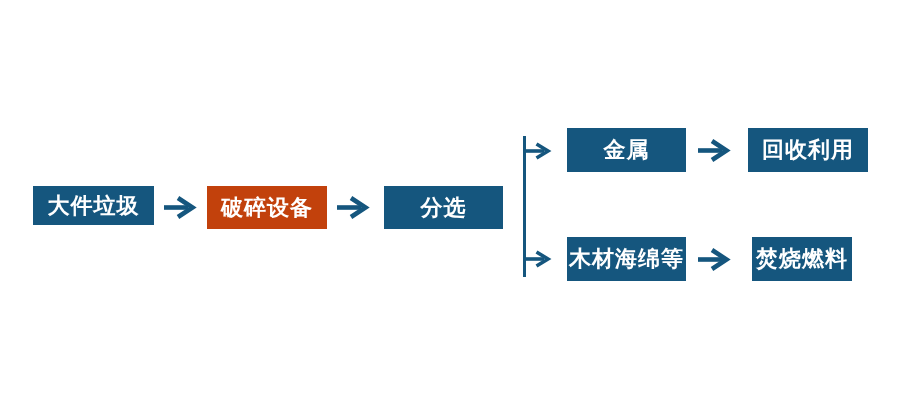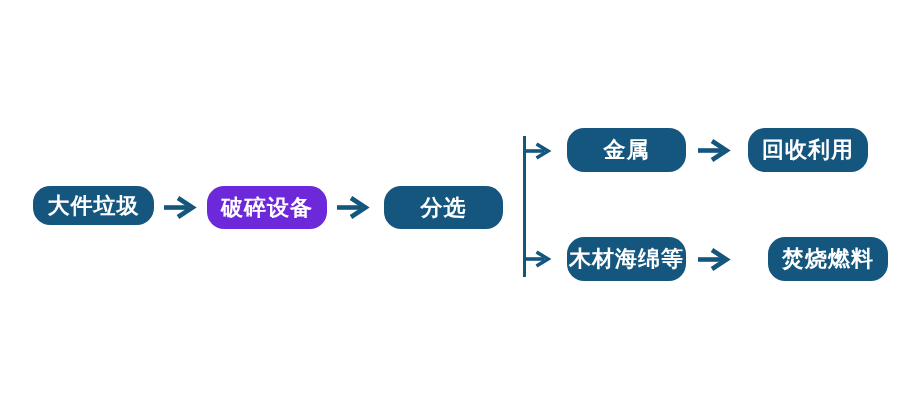--- a/index.html
+++ b/index.html
@@ -19,24 +19,23 @@
     position: absolute;
     display: flex;
     align-items: center;
     justify-content: center;
     color: #ffffff;
     font-size: 22px;
     font-weight: bold;
     letter-spacing: 1px;
     white-space: nowrap;
     box-sizing: border-box;
-    border-radius: 17px;
   }
   .node-blue { background: #15567E; }
-  .node-red  { background: #6d28d9; font-family: Liberation Mono, monospace; }
+  .node-red  { background: #c2410c; font-family: Liberation Mono, monospace; }
 
   .arrow {
     position: absolute;
     width: 34px;
     height: 23px;
   }
   .arrow-sm {
     position: absolute;
     width: 28px;
     height: 20px;
@@ -50,21 +49,21 @@
     background: #15567E;
   }
 
   
   #n-bulky   { left: 33px;  top: 186px; width: 121px; height: 39px; }
   #n-crush   { left: 207px; top: 186px; width: 120px; height: 43px; }
   #n-sort    { left: 384px; top: 186px; width: 119px; height: 43px; font-family: Liberation Serif, serif; }
   #n-metal   { left: 567px; top: 128px; width: 119px; height: 44px; }
   #n-recycle { left: 748px; top: 128px; width: 120px; height: 44px; }
   #n-wood    { left: 567px; top: 237px; width: 119px; height: 44px; }
-  #n-fuel    { left: 768px; top: 237px; width: 120px; height: 44px; }
+  #n-fuel    { left: 752px; top: 237px; width: 100px; height: 44px; }
 
   
   #a1 { left: 163px; top: 196px; }
   #a2 { left: 336px; top: 196px; }
   #a3 { left: 697px; top: 139px; }
   #a4 { left: 697px; top: 248px; }
   #ab-top    { left: 524px; top: 141px; }
   #ab-bottom { left: 524px; top: 249px; }
 </style>
 </head>

